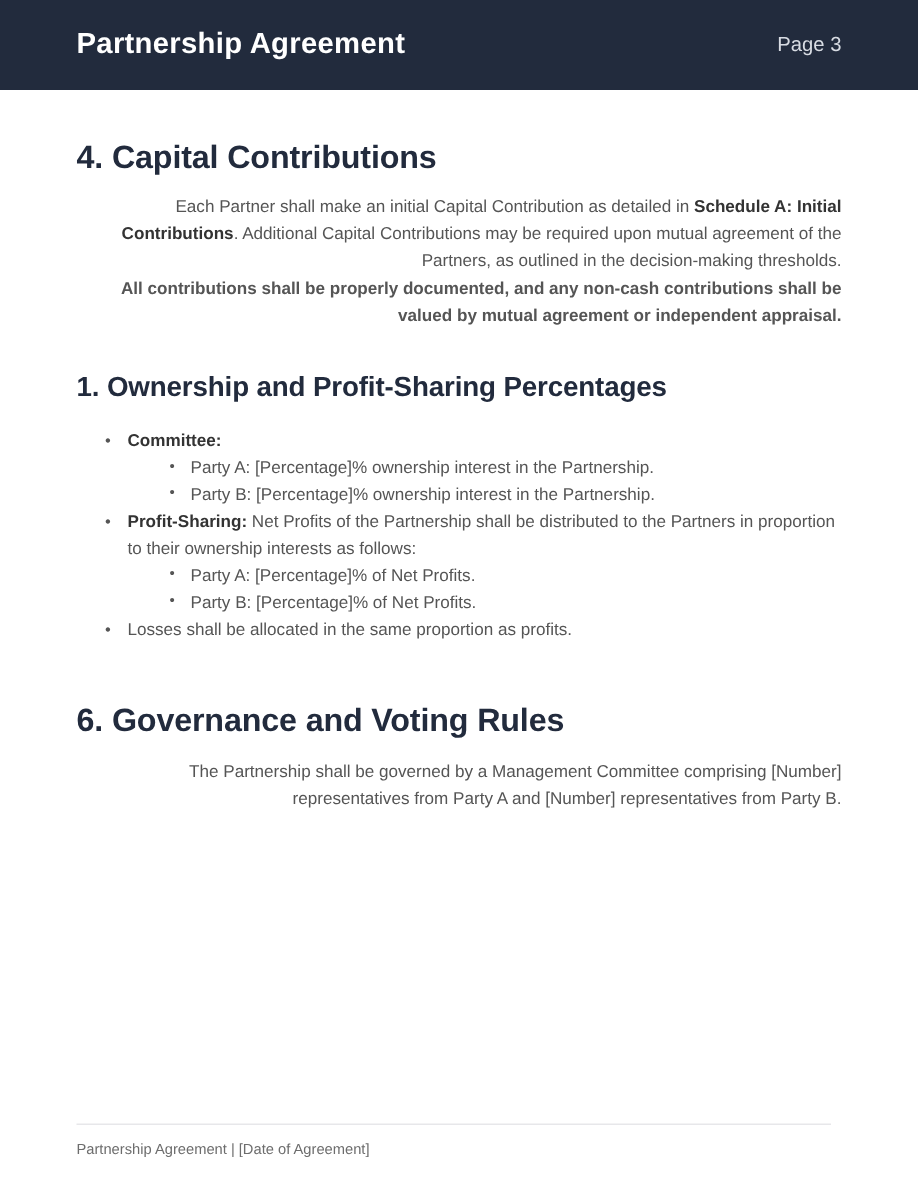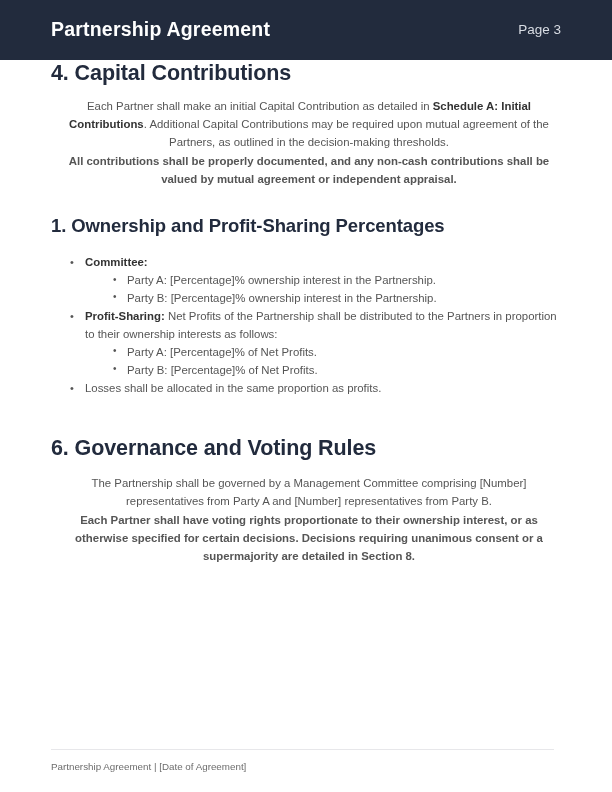--- a/index.html
+++ b/index.html
@@ -55,40 +55,41 @@
   }
   h2.section-heading {
     color: #222b3d;
     font-weight: bold;
     margin: 0;
     letter-spacing: -0.1px;
   }
   .heading-lg {
     font-size: 21.5px;
     line-height: 1.22;
+    padding-top: 32px;
     padding-bottom: 12px;
   }
   .heading-md {
     font-size: 18.5px;
     line-height: 1.4;
     padding-top: 24px;
     padding-bottom: 10px;
   }
   .heading-6 {
     padding-top: 36px;
     padding-bottom: 14px;
   }
 
   p.para {
     color: #555555;
     font-size: 11.4px;
     line-height: 1.55;
     margin: 0 0 0 0;
     padding: 0 0 0 6px;
-    text-align: center;
+    text-align: right;
   }
   p.para + p.para {
     padding-top: 2px;
     font-weight: bold;
   }
   .b {
     font-weight: bold;
     color: #333333;
   }
 
@@ -187,21 +188,20 @@
             <li>Party B: [Percentage]% of Net Profits.</li>
           </ul>
         </li>
         <li>Losses shall be allocated in the same proportion as profits.</li>
       </ul>
     </div>
 
     <div class="section">
       <h2 class="section-heading heading-lg heading-6">6. Governance and Voting Rules</h2>
       <p class="para">The Partnership shall be governed by a Management Committee comprising [Number] representatives from Party A and [Number] representatives from Party B.</p>
-      <p class="para">Each Partner shall have voting rights proportionate to their ownership interest, or as otherwise specified for certain decisions. Decisions requiring unanimous consent or a supermajority are detailed in Section 8.</p>
     </div>
 
   </div>
 
   <div class="footer">
     <div class="footer-rule"></div>
     <div class="footer-text">Partnership Agreement | [Date of Agreement]</div>
   </div>
 
 </div>

